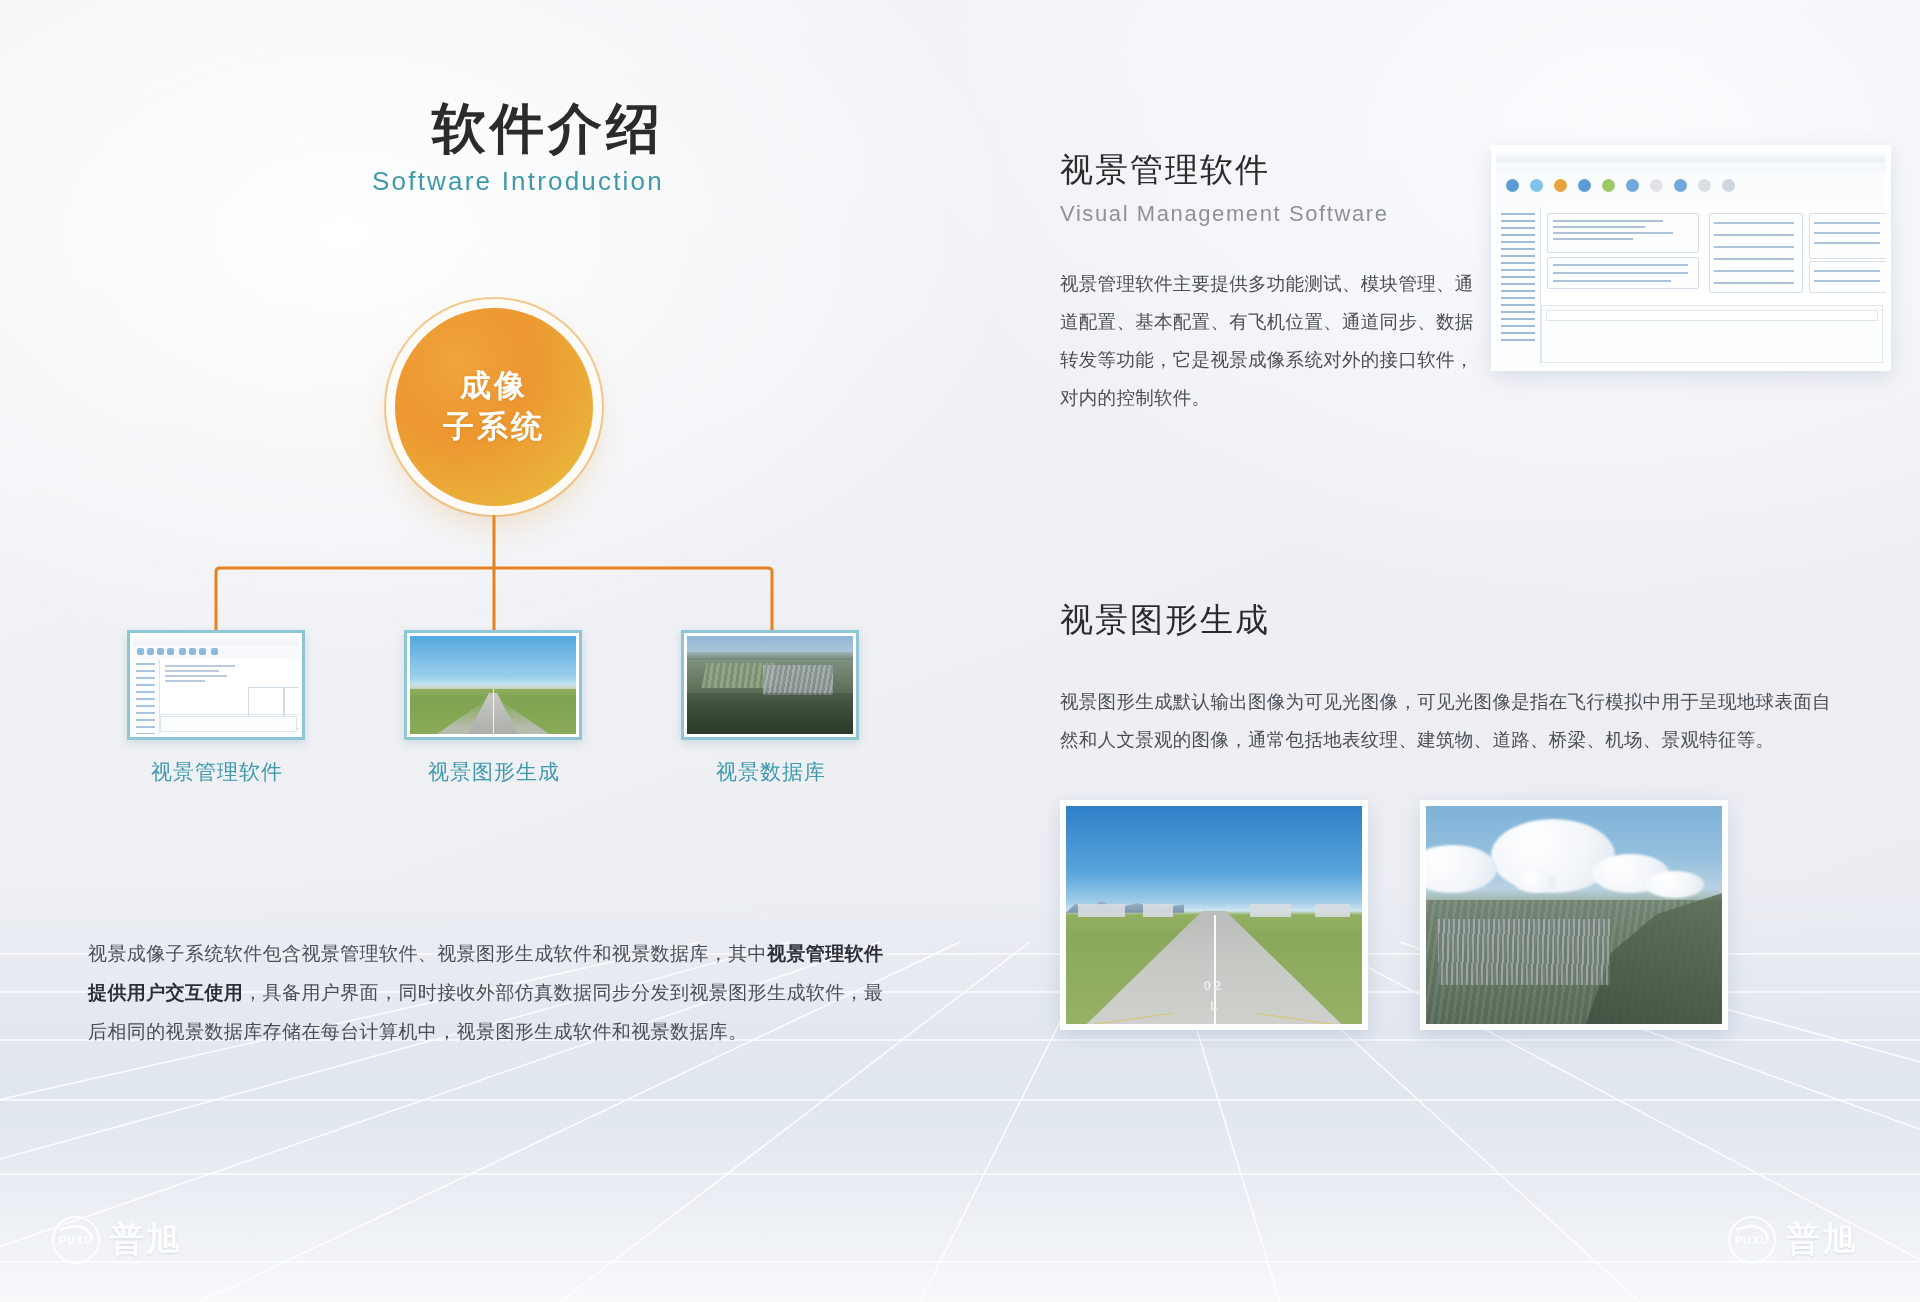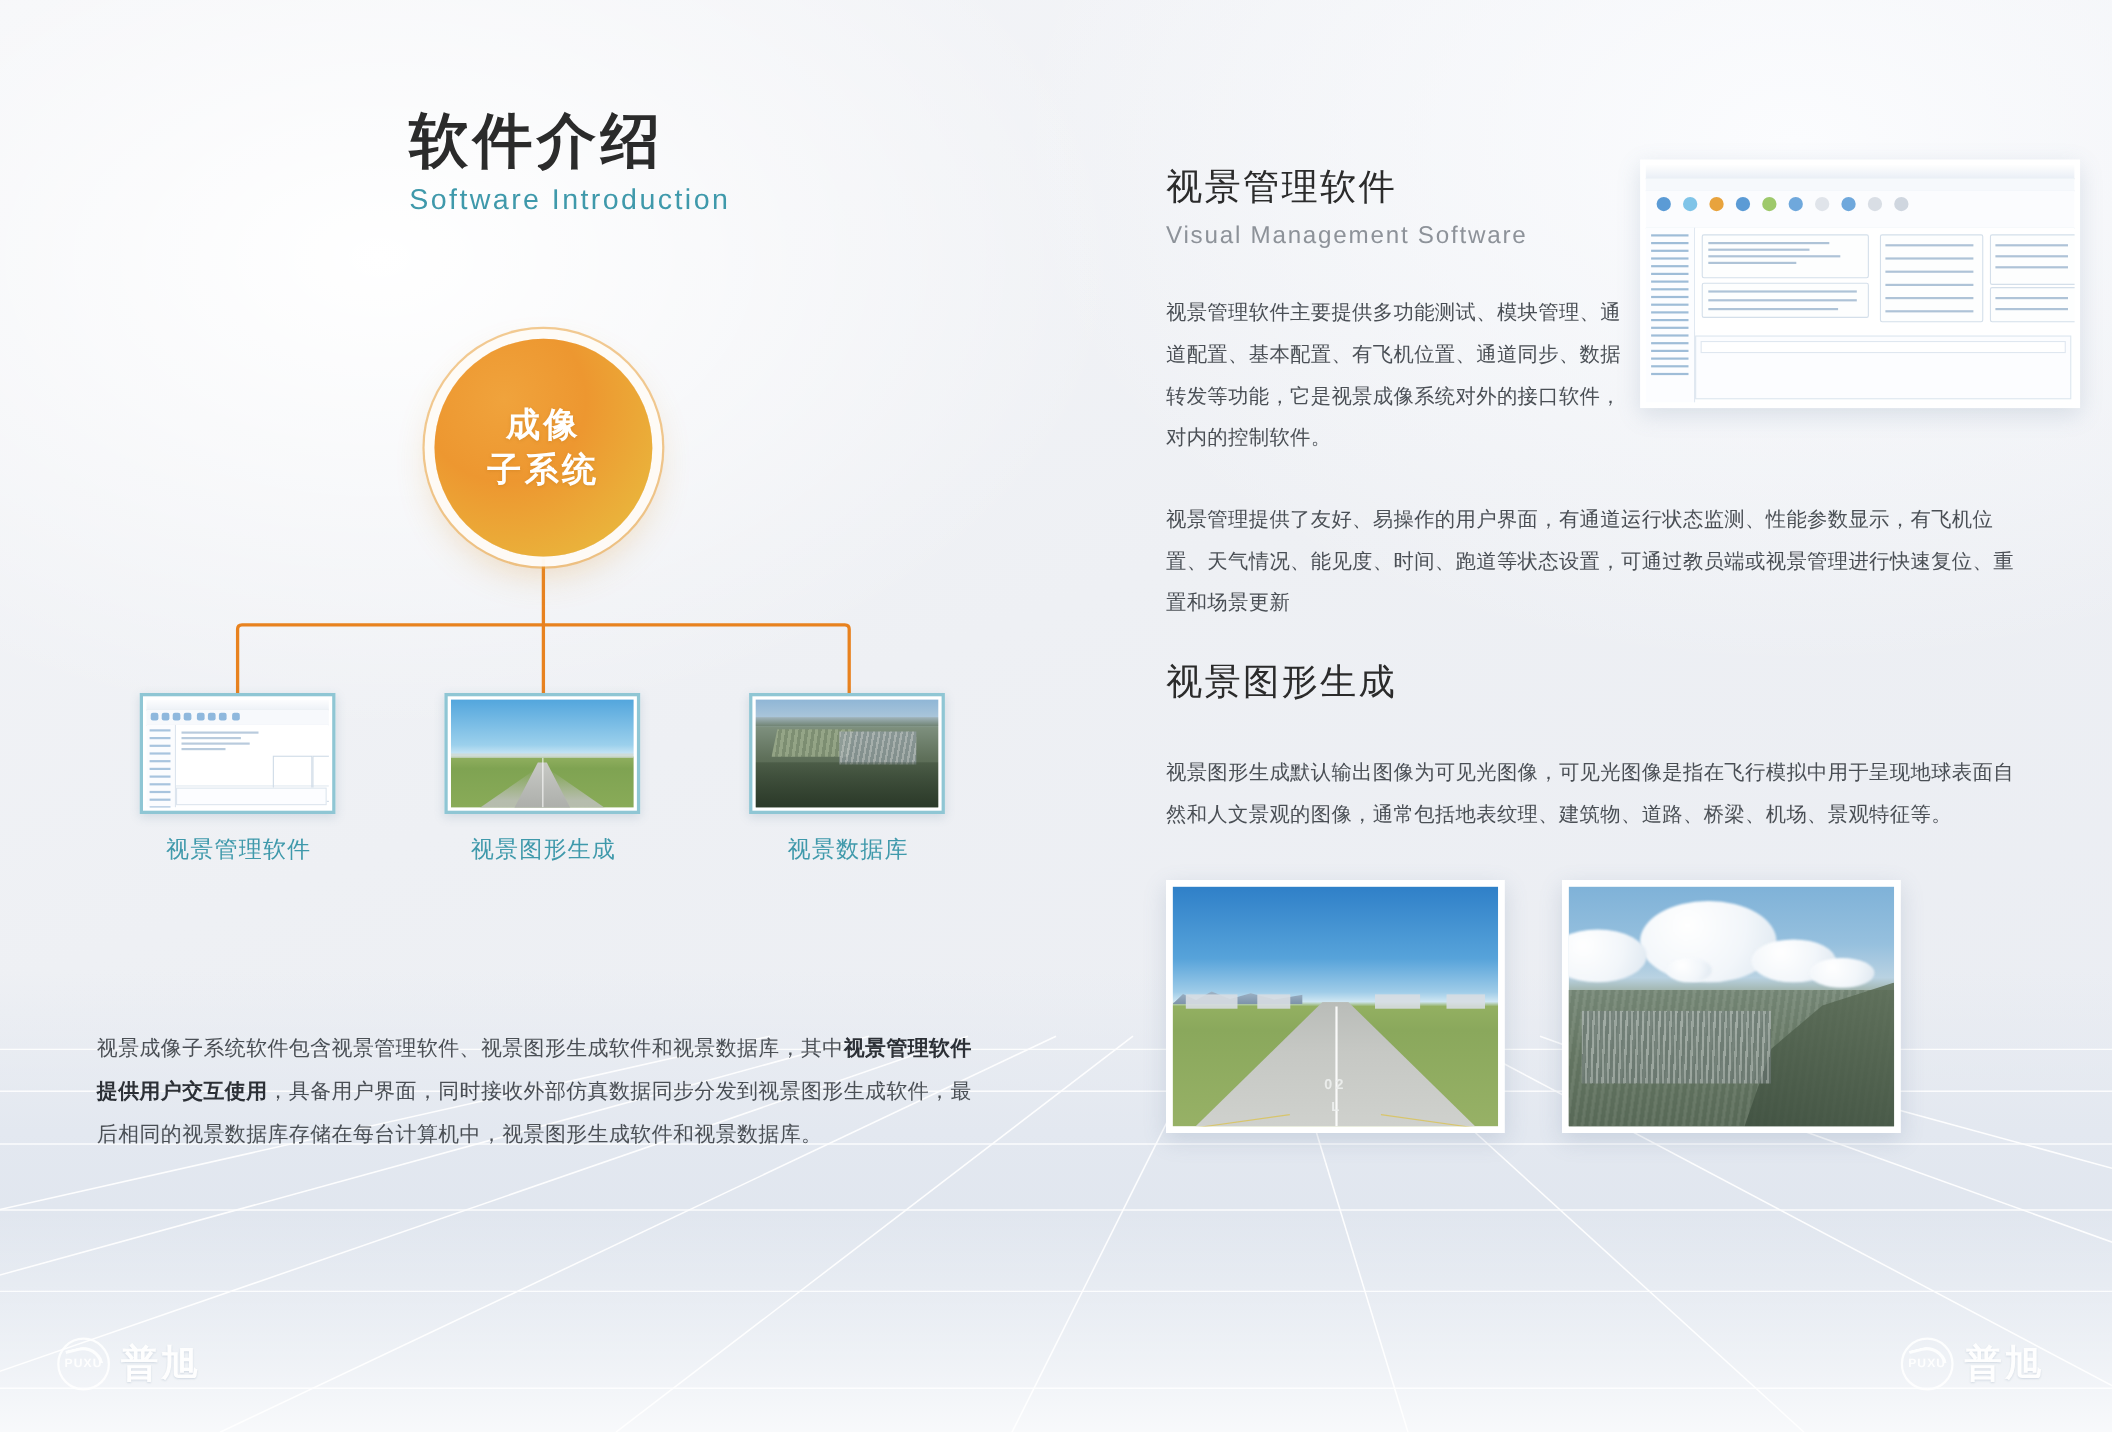--- a/index.html
+++ b/index.html
@@ -18,21 +18,21 @@
   .grid-wrap{position:absolute;left:0;right:0;bottom:0;height:420px;overflow:hidden;
     background:linear-gradient(180deg,rgba(232,236,243,0) 0%,#e3e8f0 35%,#dbe2ec 100%);}
   .grid-wrap svg{position:absolute;left:0;bottom:0;width:100%;height:100%;}
   .glowline{position:absolute;left:0;right:0;bottom:0;height:200px;
     background:linear-gradient(180deg,rgba(255,255,255,0) 0%,rgba(255,255,255,.55) 70%,rgba(255,255,255,.8) 100%);}
 
   
   .left{position:absolute;left:0;top:0;width:1000px;height:1302px;}
   .title-block{position:absolute;left:372px;top:98px;}
   .title-cn{font-size:54px;font-weight:bold;color:#2b2b2b;letter-spacing:4px;line-height:1.12;
-    font-family:"Liberation Sans","DejaVu Sans",sans-serif;}
+    font-family:"Liberation Sans","DejaVu Sans",sans-serif;text-align:right;}
   .title-en{margin-top:8px;font-size:26px;color:#3f99ab;letter-spacing:2.2px;font-weight:400;}
 
   
   .diagram{position:absolute;left:0;top:300px;width:1000px;height:520px;}
   .hub{position:absolute;left:395px;top:8px;width:198px;height:198px;border-radius:50%;
     background:radial-gradient(circle at 32% 28%, #f0a33c 0%, #ed9730 38%, #e8c141 100%);
     box-shadow:0 0 0 9px rgba(255,255,255,.92),0 0 0 11px rgba(235,163,60,.55),
                0 14px 34px rgba(220,150,50,.32);
     display:flex;flex-direction:column;align-items:center;justify-content:center;}
   .hub span{display:block;color:#fff;font-size:31px;font-weight:bold;letter-spacing:3px;line-height:1.32;
@@ -279,21 +279,20 @@
       <span>视景成像子系统软件包含视景管理软件、视景图形生成软件和视景数据库，其中</span><b>视景管理软件提供用户交互使用</b><span>，具备用户界面，同时接收外部仿真数据同步分发到视景图形生成软件，最后相同的视景数据库存储在每台计算机中，视景图形生成软件和视景数据库。</span>
     </div>
   </div>
 
   <div class="right">
 
     <div class="sec1">
       <div class="sec-h-cn">视景管理软件</div>
       <div class="sec-h-en">Visual Management Software</div>
       <div class="body-p p1">视景管理软件主要提供多功能测试、模块管理、通道配置、基本配置、有飞机位置、通道同步、数据转发等功能，它是视景成像系统对外的接口软件，对内的控制软件。</div>
-      <div class="body-p p2">视景管理提供了友好、易操作的用户界面，有通道运行状态监测、性能参数显示，有飞机位置、天气情况、能见度、时间、跑道等状态设置，可通过教员端或视景管理进行快速复位、重置和场景更新</div>
     </div>
 
     <div class="hero-shot">
       <div class="inner">
         <div class="app-big">
           <div class="bar"></div>
           <div class="menu"></div>
           <div class="ribbon">
             <i style="left:10px;background:#5b9bd5"></i>
               <i style="left:34px;background:#7fc4e8"></i>

